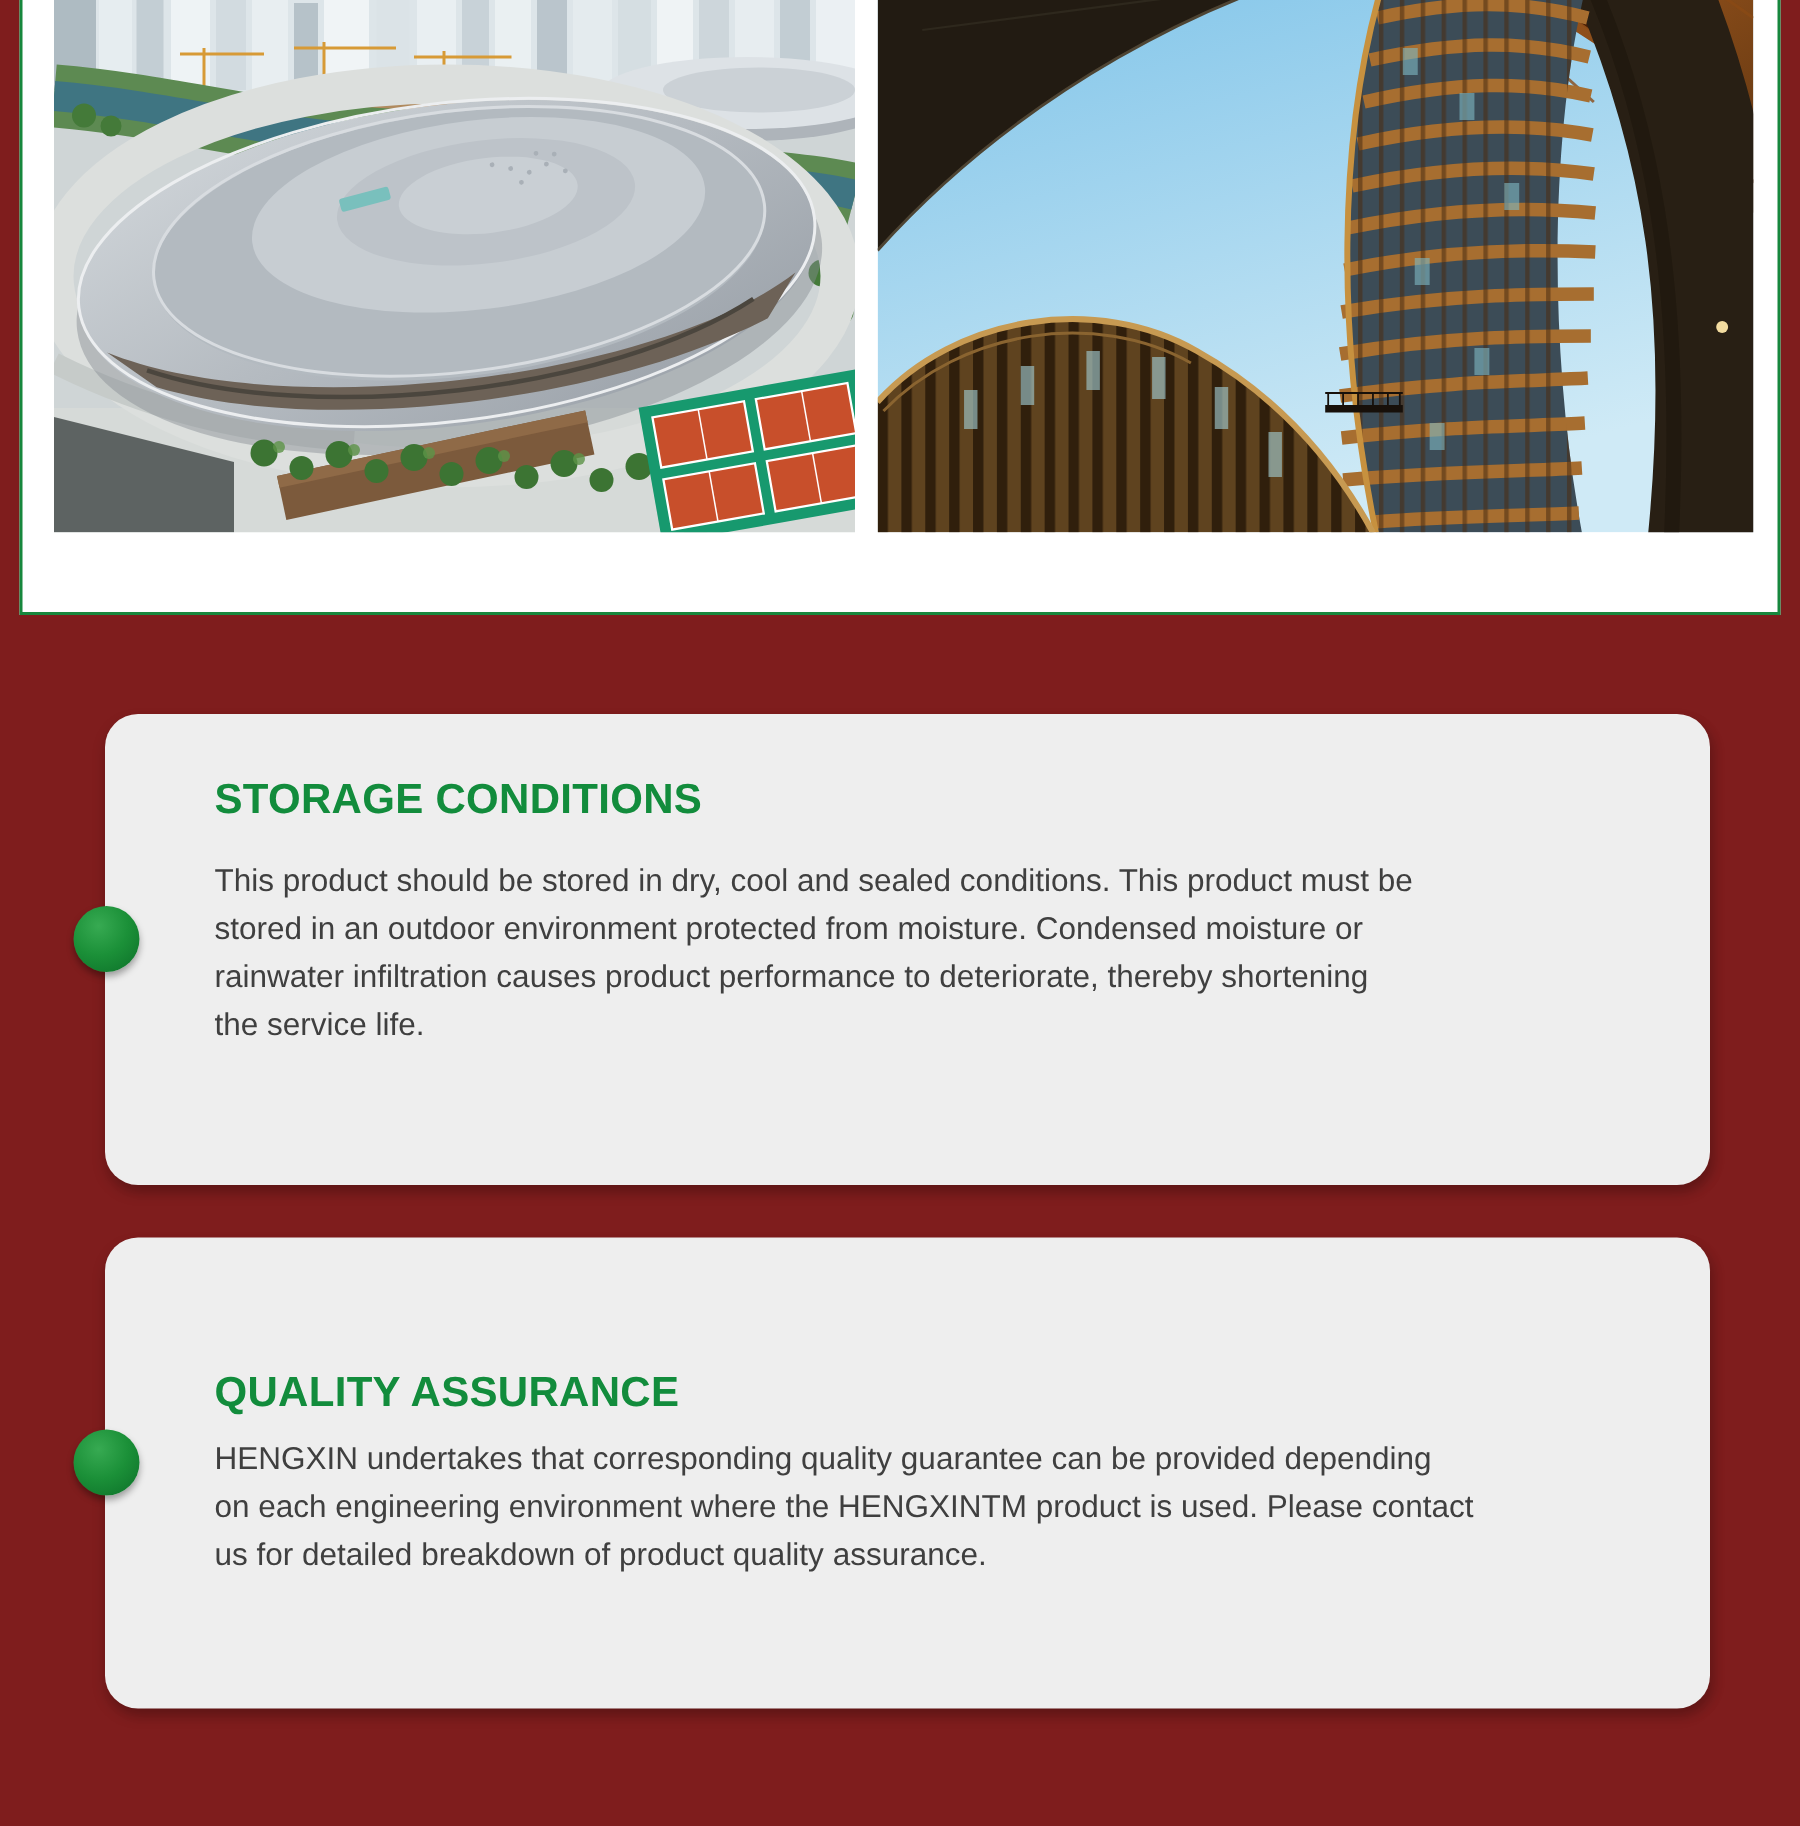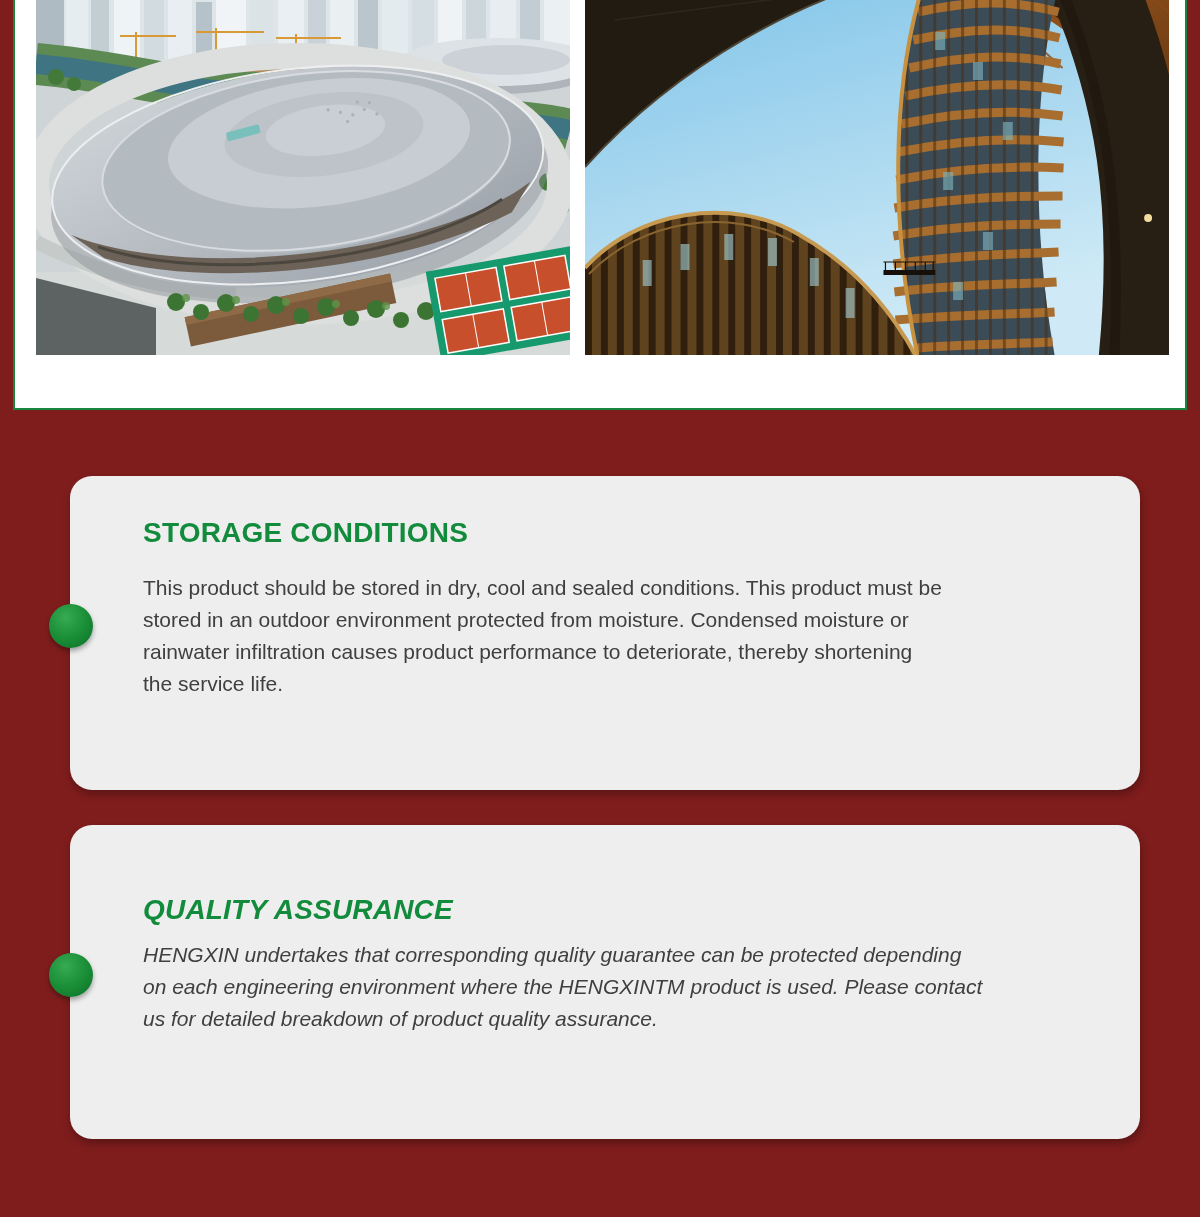--- a/index.html
+++ b/index.html
@@ -19,21 +19,21 @@
 
   
   .cards{position:absolute;top:476px;left:70px;width:1070px;}
   .card{
     position:relative;box-sizing:border-box;min-height:314px;
     background:#eeeeee;border-radius:22px;
     padding:40px 36px 26px 73px;
     box-shadow:0 5px 9px rgba(0,0,0,0.18),4px 4px 7px rgba(0,0,0,0.10);
   }
   .card + .card{margin-top:35px;}
-  .card.tall-head{padding-top:68px;font-style:italic;}
+  .card.tall-head{padding-top:86px;}
   .dot{
     position:absolute;left:-21px;top:128px;width:44px;height:44px;border-radius:50%;
     background:radial-gradient(circle at 38% 30%,#37aa52 0%,#1b9038 48%,#0c6e28 100%);
     box-shadow:0 3px 5px rgba(0,0,0,0.35);
   }
   .card-title{
     margin:0;font-size:28px;font-weight:700;color:#128c3c;letter-spacing:0.2px;line-height:34px;
   }
   .card-body{
     margin:22px 0 0;font-size:21px;line-height:32px;color:#3f3f3f;
@@ -292,19 +292,19 @@
       <h2 class="card-title">STORAGE CONDITIONS</h2>
       <p class="card-body">This product should be stored in dry, cool and sealed conditions. This product must be
 stored in an outdoor environment protected from moisture. Condensed moisture or
 rainwater infiltration causes product performance to deteriorate, thereby shortening
 the service life.</p>
     </section>
 
     <section class="card tall-head">
       <span class="dot"></span>
       <h2 class="card-title">QUALITY ASSURANCE</h2>
-      <p class="card-body">HENGXIN undertakes that corresponding quality guarantee can be protected depending
+      <p class="card-body">HENGXIN undertakes that corresponding quality guarantee can be provided depending
 on each engineering environment where the HENGXINTM product is used. Please contact
 us for detailed breakdown of product quality assurance.</p>
     </section>
 
   </main>
 </div>
 
 </body></html>

